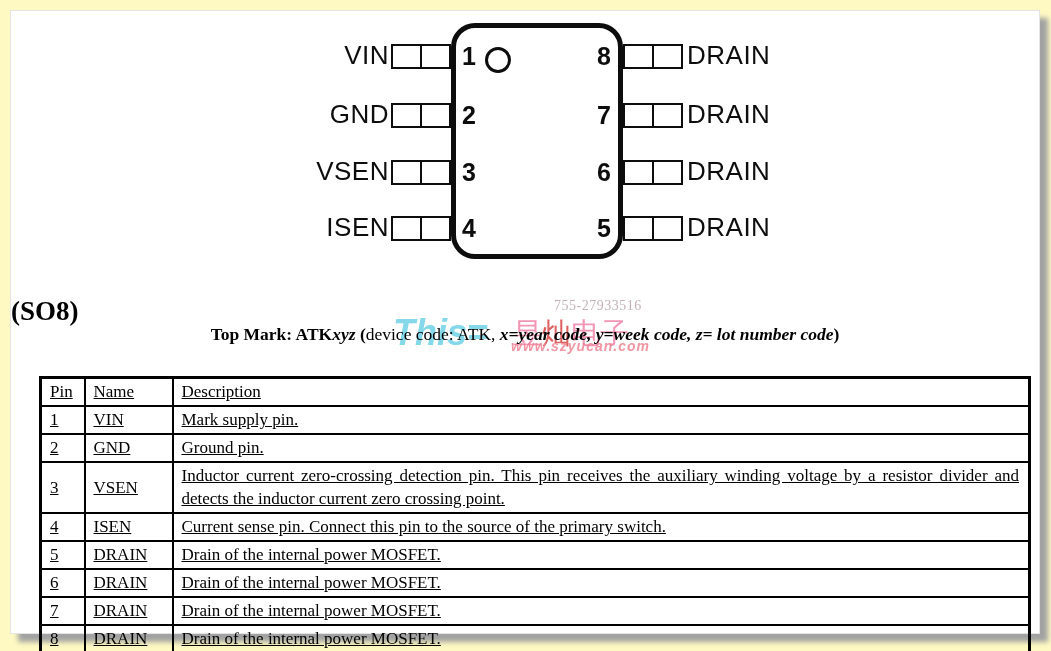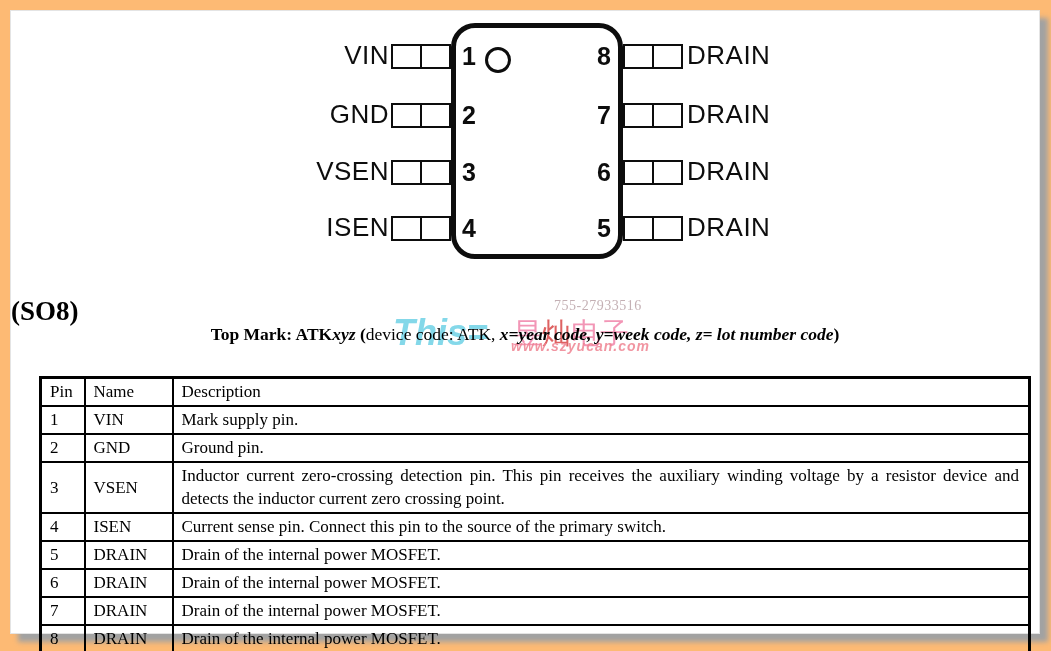--- a/index.html
+++ b/index.html
@@ -1,16 +1,16 @@
 <!DOCTYPE html>
 <html><head>
 <meta charset="utf-8">
 <style>
   html,body{margin:0;padding:0;background:#ffffff;}
-  .canvas{position:relative;width:1051px;height:651px;background:#fdba74;overflow:hidden;
+  .canvas{position:relative;width:1051px;height:651px;background:#fef9c3;overflow:hidden;
           font-family:"Liberation Serif", serif;color:#000;}
   .page{position:absolute;left:10px;top:10px;width:1028px;height:622px;background:#ffffff;
         border:1px solid #e4e4e4;box-shadow:8px 8px 5px 0 #a2a2a2;}
 
   
   .diagram{position:absolute;left:0;top:0;width:100%;height:280px;}
   .pkg-body{position:absolute;left:440px;top:12px;width:162px;height:226px;
             border:5px solid #0d0d0d;border-radius:24px;background:#fff;}
   .pin1-circle{position:absolute;left:474px;top:36px;width:20px;height:20px;
                border:3px solid #0d0d0d;border-radius:50%;background:#fff;}
@@ -46,21 +46,21 @@
   
   .pin-table{position:absolute;left:28px;top:365px;width:992px;border-collapse:collapse;
              table-layout:fixed;font-size:17px;z-index:2;}
   .pin-table td{border:2px solid #000;padding:1px 6px 2px 8px;vertical-align:middle;
                 line-height:23px;overflow:hidden;}
   .pin-table{border:3px solid #000;}
   .col-pin{width:44px;}
   .col-name{width:88px;}
   .pin-table td.name{padding-left:8px;}
   .pin-table td.desc{text-align:justify;padding-right:9px;}
-  .pin-table tr{height:25px;}
+  .pin-table tr{height:25px;text-decoration:underline;}
 </style>
 </head>
 <body>
 
 <div class="canvas">
   <div class="page">
 
     <div class="diagram">
       <div class="pkg-body"></div>
       <div class="pin1-circle"></div>
@@ -146,21 +146,21 @@
         <td class="desc">Mark supply pin.</td>
       </tr>
       <tr>
         <td>2</td>
         <td class="name">GND</td>
         <td class="desc">Ground pin.</td>
       </tr>
       <tr>
         <td>3</td>
         <td class="name">VSEN</td>
-        <td class="desc">Inductor current zero-crossing detection pin. This pin receives the auxiliary winding voltage by a resistor device and detects the inductor current zero crossing point.</td>
+        <td class="desc">Inductor current zero-crossing detection pin. This pin receives the auxiliary winding voltage by a resistor divider and detects the inductor current zero crossing point.</td>
       </tr>
       <tr>
         <td>4</td>
         <td class="name">ISEN</td>
         <td class="desc">Current sense pin. Connect this pin to the source of the primary switch.</td>
       </tr>
       <tr>
         <td>5</td>
         <td class="name">DRAIN</td>
         <td class="desc">Drain of the internal power MOSFET.</td>

